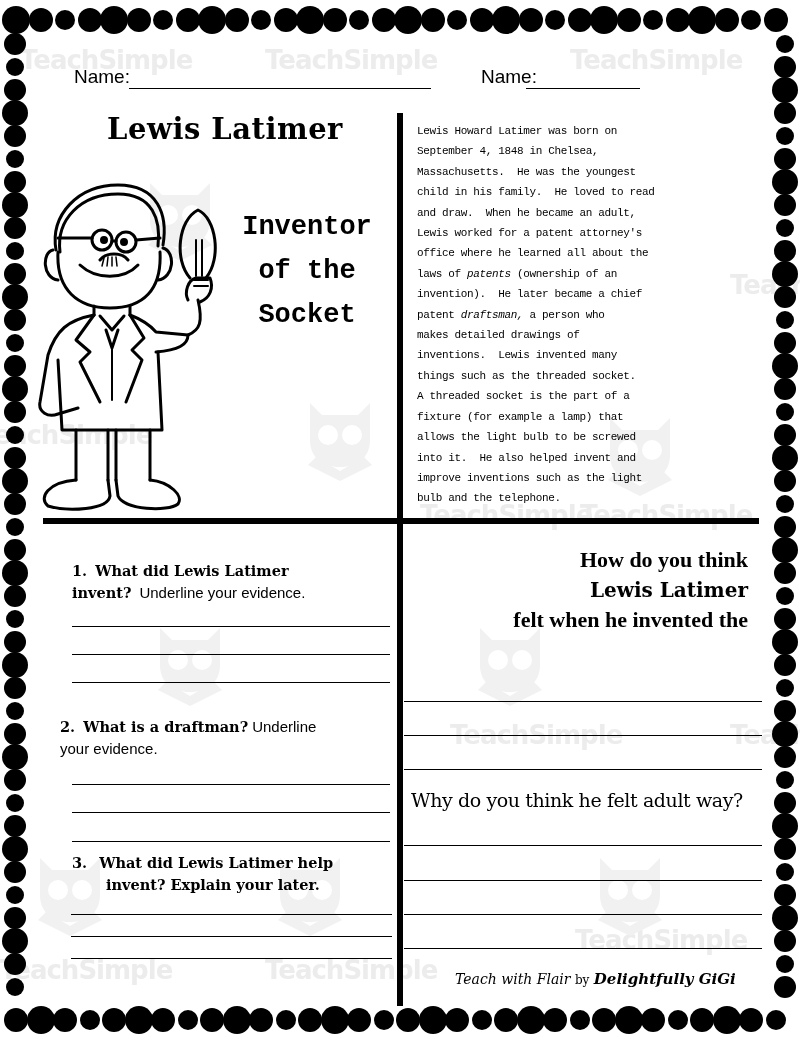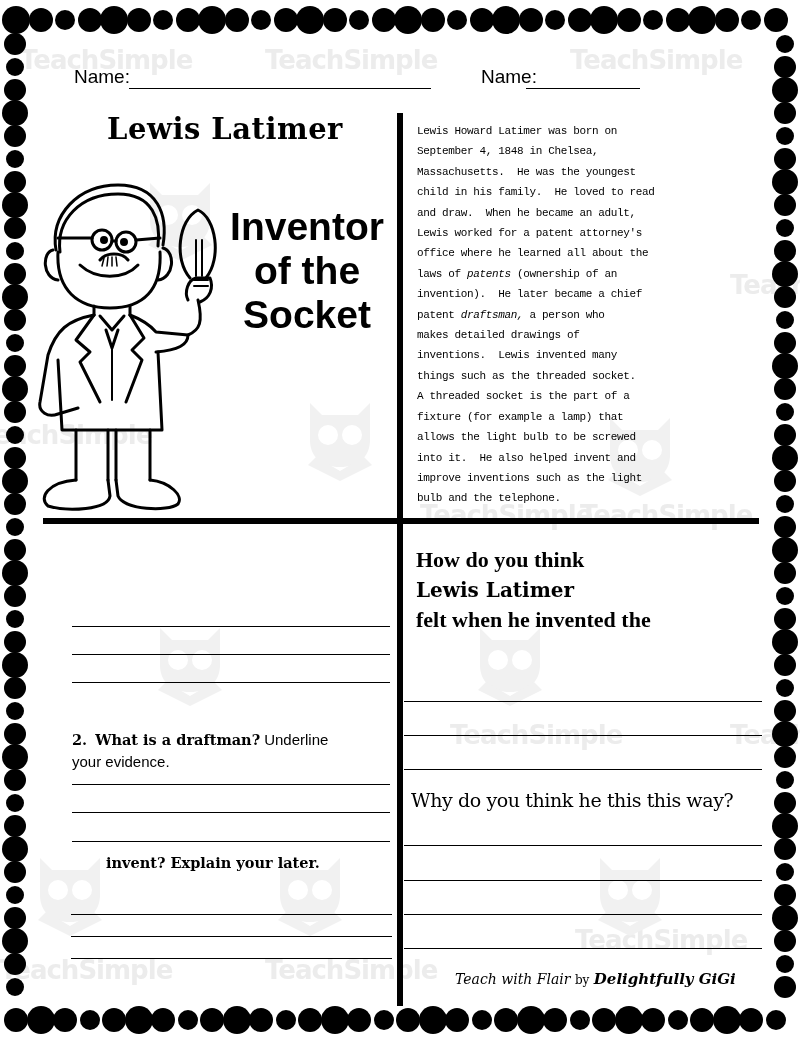--- a/index.html
+++ b/index.html
@@ -6,29 +6,29 @@
   body { width: 800px; height: 1042px; position: relative; overflow: hidden; font-family: "Liberation Sans", sans-serif; color: #000; }
   .dot { position: absolute; background: #000; border-radius: 50%; }
   .wm { position: absolute; color: #ececec; font-family: "DejaVu Sans", sans-serif; font-weight: bold; font-size: 26px; letter-spacing: -1px; z-index: 0; white-space: nowrap; }
   .owl { position: absolute; z-index: 0; opacity: 1; }
   .layer { position: absolute; z-index: 2; }
   .header-label { position: absolute; font-family: "Liberation Sans", sans-serif; font-size: 19px; top: 66px; }
   .header-line { position: absolute; border-bottom: 1.5px solid #000; top: 88px; height: 0; }
   .vdiv { position: absolute; left: 397px; top: 113px; width: 6px; height: 893px; background: #000; z-index: 3; }
   .hdiv { position: absolute; left: 43px; top: 518px; width: 716px; height: 6px; background: #000; z-index: 3; }
   .title-fancy { position: absolute; left: 60px; top: 112px; width: 330px; text-align: center; font-family: "DejaVu Serif", serif; font-weight: bold; font-size: 29px; letter-spacing: 0.5px; }
-  .subtitle { position: absolute; left: 212px; top: 205px; width: 190px; text-align: center; font-family: Liberation Sans, sans-serif; font-weight: bold; font-size: 39px; line-height: 44px; }
+  .subtitle { position: absolute; left: 212px; top: 205px; width: 190px; text-align: center; font-family: Liberation Mono, monospace; font-weight: bold; font-size: 27px; line-height: 44px; }
   .passage { position: absolute; left: 417px; top: 121px; width: 350px; font-family: "Liberation Mono", monospace; font-size: 11px; line-height: 20.4px; letter-spacing: -0.35px; white-space: pre; }
   .passage em { font-style: italic; }
   .instr { position: absolute; left: 62px; top: 528px; width: 330px; font-family: "DejaVu Sans", sans-serif; font-style: italic; font-weight: 200; font-size: 17px; color: #222; border-bottom: 1.5px solid #000; padding-bottom: 1px; letter-spacing: -0.3px; }
   .q { position: absolute; font-family: "Liberation Serif", serif; font-size: 16px; line-height: 22px; }
   .q b { font-weight: bold; font-family: "DejaVu Serif", serif; font-size: 14.5px; }
   .q .plain { font-family: "Liberation Sans", sans-serif; font-size: 15px; }
   .ansline { position: absolute; height: 0; border-top: 1.3px solid #000; }
-  .rq { position: absolute; left: 416px; width: 356px; text-align: left; font-family: "Liberation Serif", serif; font-weight: bold; font-size: 22px; line-height: 30px; }
+  .rq { position: absolute; left: 392px; width: 356px; text-align: right; font-family: "Liberation Serif", serif; font-weight: bold; font-size: 22px; line-height: 30px; }
   .rq-name { font-family: "DejaVu Serif", serif; font-size: 20px; }
   .rq-socket { font-family: "DejaVu Sans", sans-serif; font-weight: normal; font-size: 25px; letter-spacing: 0.5px; }
   .why { position: absolute; left: 411px; top: 789px; font-family: "DejaVu Serif", serif; font-size: 19px; letter-spacing: -0.4px; }
   .credit { position: absolute; left: 455px; top: 970px; font-family: "DejaVu Serif", serif; font-style: italic; font-size: 14px; }
   .credit .brand { font-weight: bold; font-size: 15px; }
   .credit .by { font-style: normal; font-size: 12px; }
 </style>
 </head>
 <body>
 
@@ -312,51 +312,56 @@
     <div>Inventor</div>
     <div>of the</div>
     <div>Socket</div>
   </div>
 </div>
 
 <div class="passage layer" id="passage"><div>Lewis Howard Latimer was born on</div><div>September 4, 1848 in Chelsea,</div><div>Massachusetts.  He was the youngest</div><div>child in his family.  He loved to read</div><div>and draw.  When he became an adult,</div><div>Lewis worked for a patent attorney's</div><div>office where he learned all about the</div><div>laws of <em>patents</em> (ownership of an</div><div>invention).  He later became a chief</div><div>patent <em>draftsman,</em> a person who</div><div>makes detailed drawings of</div><div>inventions.  Lewis invented many</div><div>things such as the threaded socket.</div><div>A threaded socket is the part of a</div><div>fixture (for example a lamp) that</div><div>allows the light bulb to be screwed</div><div>into it.  He also helped invent and</div><div>improve inventions such as the light</div><div>bulb and the telephone.</div></div>
 
 <div class="layer" style="left:0;top:0;width:400px;height:1042px;">
 
+  <div class="q" style="left:72px;top:560px;width:320px;">
+    <div><b>1.</b>&nbsp;&nbsp;<b>What did Lewis Latimer</b></div>
+    <div><b>invent?</b>&nbsp;&nbsp;<span class="plain">Underline your evidence.</span></div>
+  </div>
   <div class="ansline" style="left:72px;top:626px;width:318px;"></div>
   <div class="ansline" style="left:72px;top:654px;width:318px;"></div>
   <div class="ansline" style="left:72px;top:682px;width:318px;"></div>
 
-  <div class="q" style="left:72px;top:716px;width:320px;margin-top:13px;">
+  <div class="q" style="left:60px;top:716px;width:320px;">
     <div><b>2.</b>&nbsp;&nbsp;<b>What is a draftman?</b>&nbsp;<span class="plain">Underline</span></div>
     <div><span class="plain">your evidence.</span></div>
   </div>
   <div class="ansline" style="left:72px;top:784px;width:318px;"></div>
   <div class="ansline" style="left:72px;top:812px;width:318px;"></div>
   <div class="ansline" style="left:72px;top:841px;width:318px;"></div>
 
   <div class="q" style="left:72px;top:852px;width:325px;">
+    <div><b>3.</b>&nbsp;&nbsp;&nbsp;<b>What did Lewis Latimer help</b></div>
     <div style="padding-left:34px;"><b>invent?  Explain your later.</b></div>
   </div>
   <div class="ansline" style="left:71px;top:914px;width:321px;"></div>
   <div class="ansline" style="left:71px;top:936px;width:321px;"></div>
   <div class="ansline" style="left:71px;top:958px;width:321px;"></div>
 </div>
 
 <div class="layer" style="left:0;top:0;width:800px;height:1042px;">
   <div class="rq" style="top:545px;">
     <div>How do you think</div>
     <div class="rq-name">Lewis Latimer</div>
     <div>felt when he invented the</div>
   </div>
   <div class="ansline" style="left:404px;top:701px;width:358px;"></div>
   <div class="ansline" style="left:404px;top:735px;width:358px;"></div>
   <div class="ansline" style="left:404px;top:769px;width:358px;"></div>
 
-  <div class="why">Why do you think he this this way?</div>
+  <div class="why">Why do you think he felt adult way?</div>
 
   <div class="ansline" style="left:404px;top:845px;width:358px;"></div>
   <div class="ansline" style="left:404px;top:880px;width:358px;"></div>
   <div class="ansline" style="left:404px;top:914px;width:358px;"></div>
   <div class="ansline" style="left:404px;top:948px;width:358px;"></div>
 
   <div class="credit">
     <span>Teach with Flair</span>
     <span class="by">by</span>
     <span class="brand">Delightfully GiGi</span>

